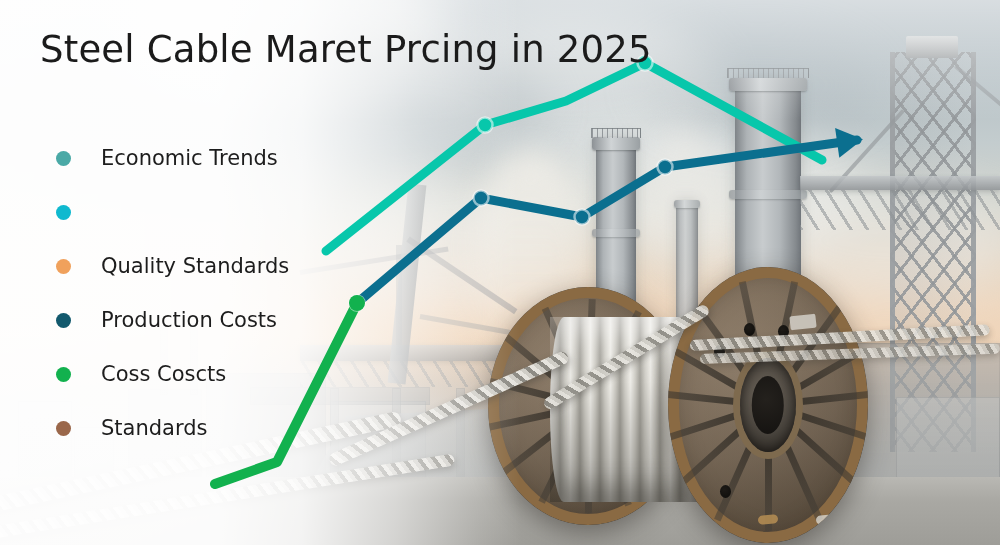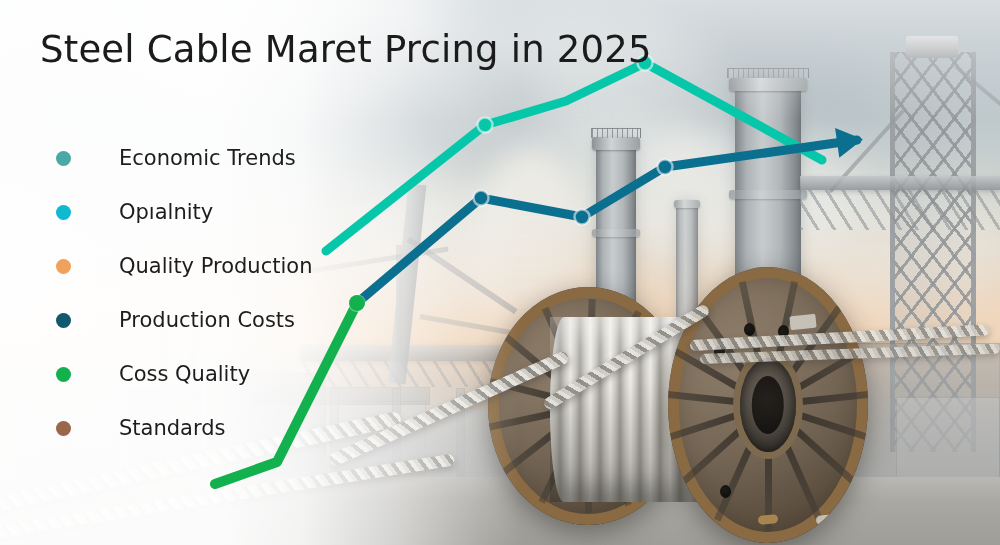--- a/index.html
+++ b/index.html
@@ -237,21 +237,21 @@
     display: flex;
     align-items: center;
     height: 54px;
   }
   .legend-dot {
     width: 15px; height: 15px;
     border-radius: 50%;
     flex: none;
   }
   .legend-label {
-    margin-left: 48px;
+    margin-left: 30px;
     font-size: 21px;
     color: #1d1d1d;
     white-space: nowrap;
   }
 
   
   .chart-svg {
     position: absolute;
     inset: 0;
     width: 1000px; height: 545px;
@@ -427,37 +427,36 @@
 
   <div class="legend">
 
     <div class="legend-item">
       <span class="legend-dot" style="background: rgb(74, 169, 166);"></span>
       <span class="legend-label">Economic Trends</span>
     </div>
 
     <div class="legend-item">
       <span class="legend-dot" style="background: rgb(15, 185, 207);"></span>
-      <span class="legend-label">Opıalnity</span>
     </div>
 
     <div class="legend-item">
       <span class="legend-dot" style="background: rgb(240, 161, 92);"></span>
-      <span class="legend-label">Quality Production</span>
+      <span class="legend-label">Quality Standards</span>
     </div>
 
 
     <div class="legend-item">
       <span class="legend-dot" style="background: rgb(18, 89, 109);"></span>
       <span class="legend-label">Production Costs</span>
     </div>
 
     <div class="legend-item">
       <span class="legend-dot" style="background: rgb(18, 177, 78);"></span>
-      <span class="legend-label">Coss Quality</span>
+      <span class="legend-label">Coss Coscts</span>
     </div>
 
     <div class="legend-item">
       <span class="legend-dot" style="background: rgb(154, 103, 74);"></span>
       <span class="legend-label">Standards</span>
     </div>
 
   </div>
 
 </div>

